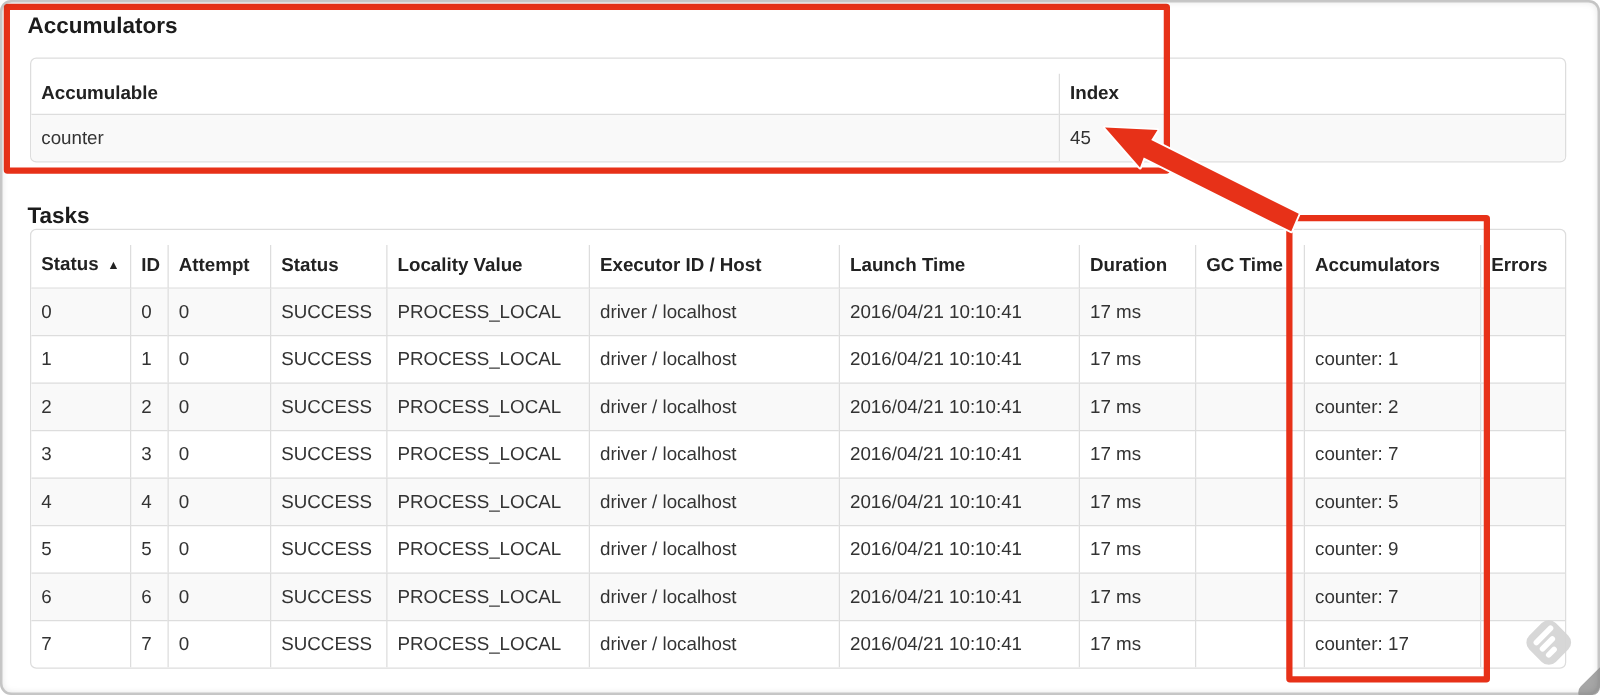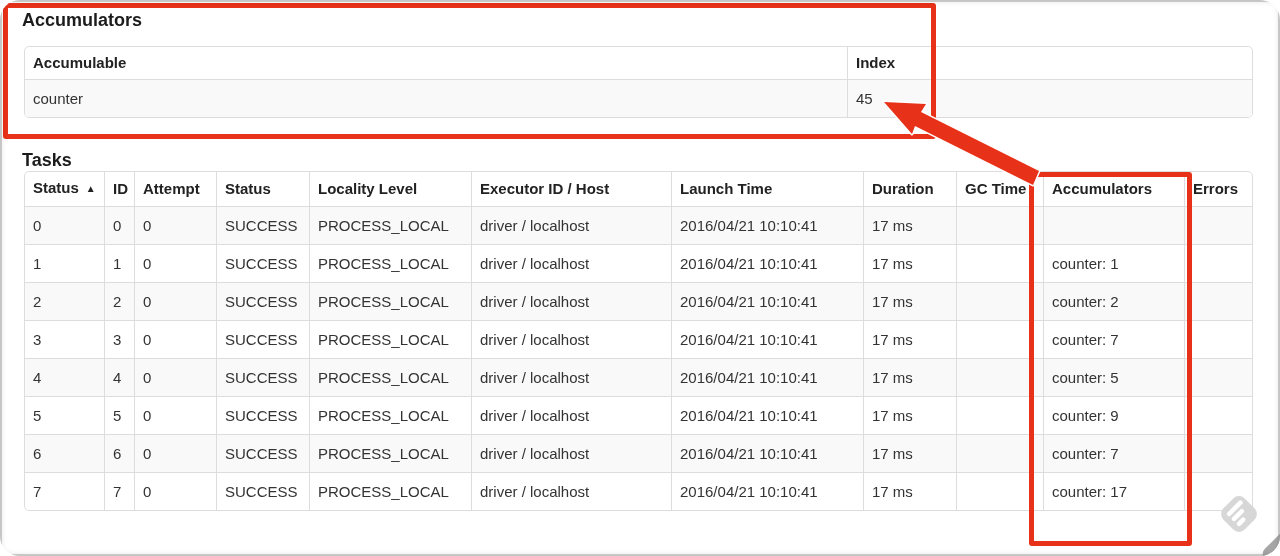--- a/index.html
+++ b/index.html
@@ -2,42 +2,42 @@
 <html style="--red: #e73118;"><head>
 <meta charset="utf-8">
 <style>
   :root { --red:#e73118; }
   * { box-sizing:border-box; }
   html,body { margin:0; padding:0; background:#ffffff; }
   body { font-family:"Liberation Sans", sans-serif; }
 
   .screen {
     position:relative; width:1280px; height:556px;
-    background:#ffffff; overflow:hidden; border-radius:20px;
+    background:#ffffff; overflow:hidden; border-radius:6px;
   }
   .frame {
     position:absolute; inset:0; border-radius:9px; pointer-events:none; z-index:10;
     box-shadow: inset 0 0 0 2px rgba(150,150,150,.45), inset 0 0 7px rgba(0,0,0,.18);
   }
 
   .content { position:absolute; left:24px; top:0; width:1229px; z-index:1; }
 
   .section-title {
     font-size:18px; line-height:22px; font-weight:bold; color:#1c1c1c;
     margin:0 0 0 -2px;
   }
   .title-acc { padding-top:9px; margin-bottom:15px; }
   .title-tasks { margin-top:31px; }
 
   .table-wrap {
     border:1px solid #dddddd; border-radius:5px; overflow:hidden; background:#fff;
   }
   table {
     border-collapse:separate; border-spacing:0; table-layout:fixed; width:100%;
-    font-size:15px; color:#333333;
+    font-size:15px; color:#333333;margin-top:12px;
   }
   th {
     text-align:left; font-weight:bold; color:#222222;
     padding:6px 8px; line-height:20px; border-bottom:1px solid #dddddd;
     white-space:nowrap; overflow:hidden;
   }
   td {
     padding:9px 8px; line-height:19px; white-space:nowrap; overflow:hidden;
   }
   th + th, td + td { border-left:1px solid #dddddd; }
@@ -112,21 +112,21 @@
             <col>
         </colgroup>
         <thead>
           <tr>
             <th>
               <span>Status</span><span class="sort-arrow">▲</span>
             </th>
             <th>ID</th>
             <th>Attempt</th>
             <th>Status</th>
-            <th>Locality Level</th>
+            <th>Locality Value</th>
             <th>Executor ID / Host</th>
             <th>Launch Time</th>
             <th>Duration</th>
             <th>GC Time</th>
             <th>Accumulators</th>
             <th>Errors</th>
           </tr>
         </thead>
         <tbody>
           <tr>

